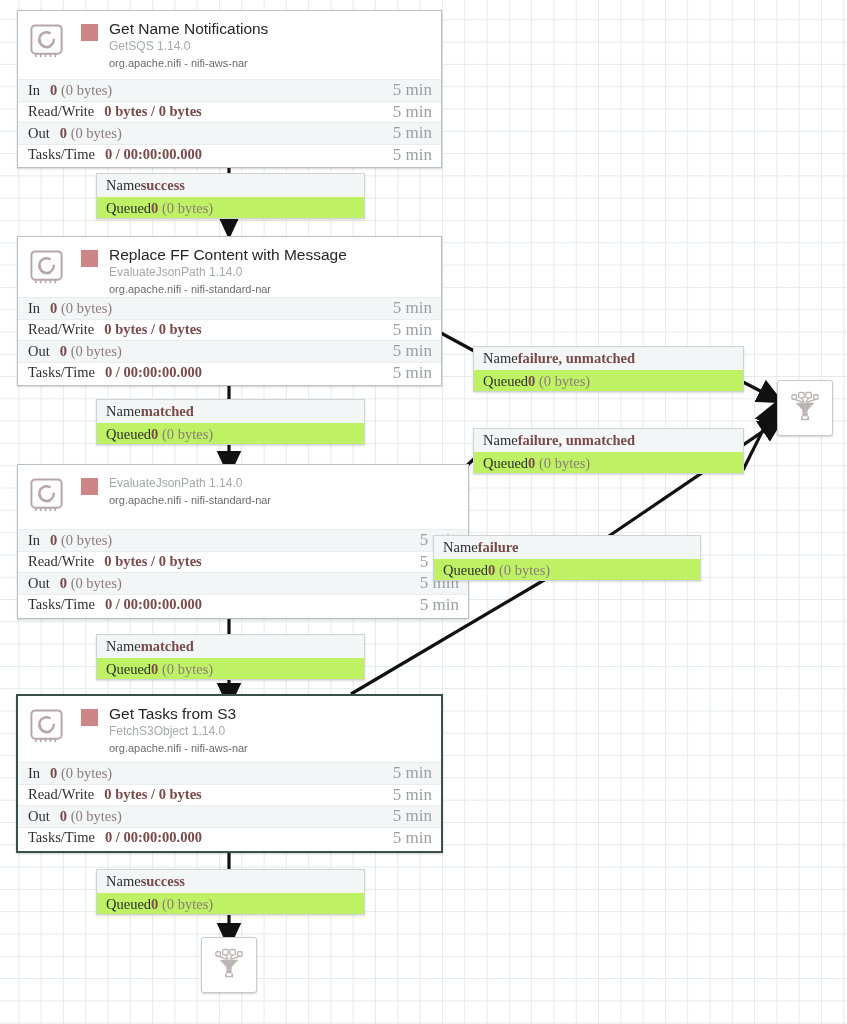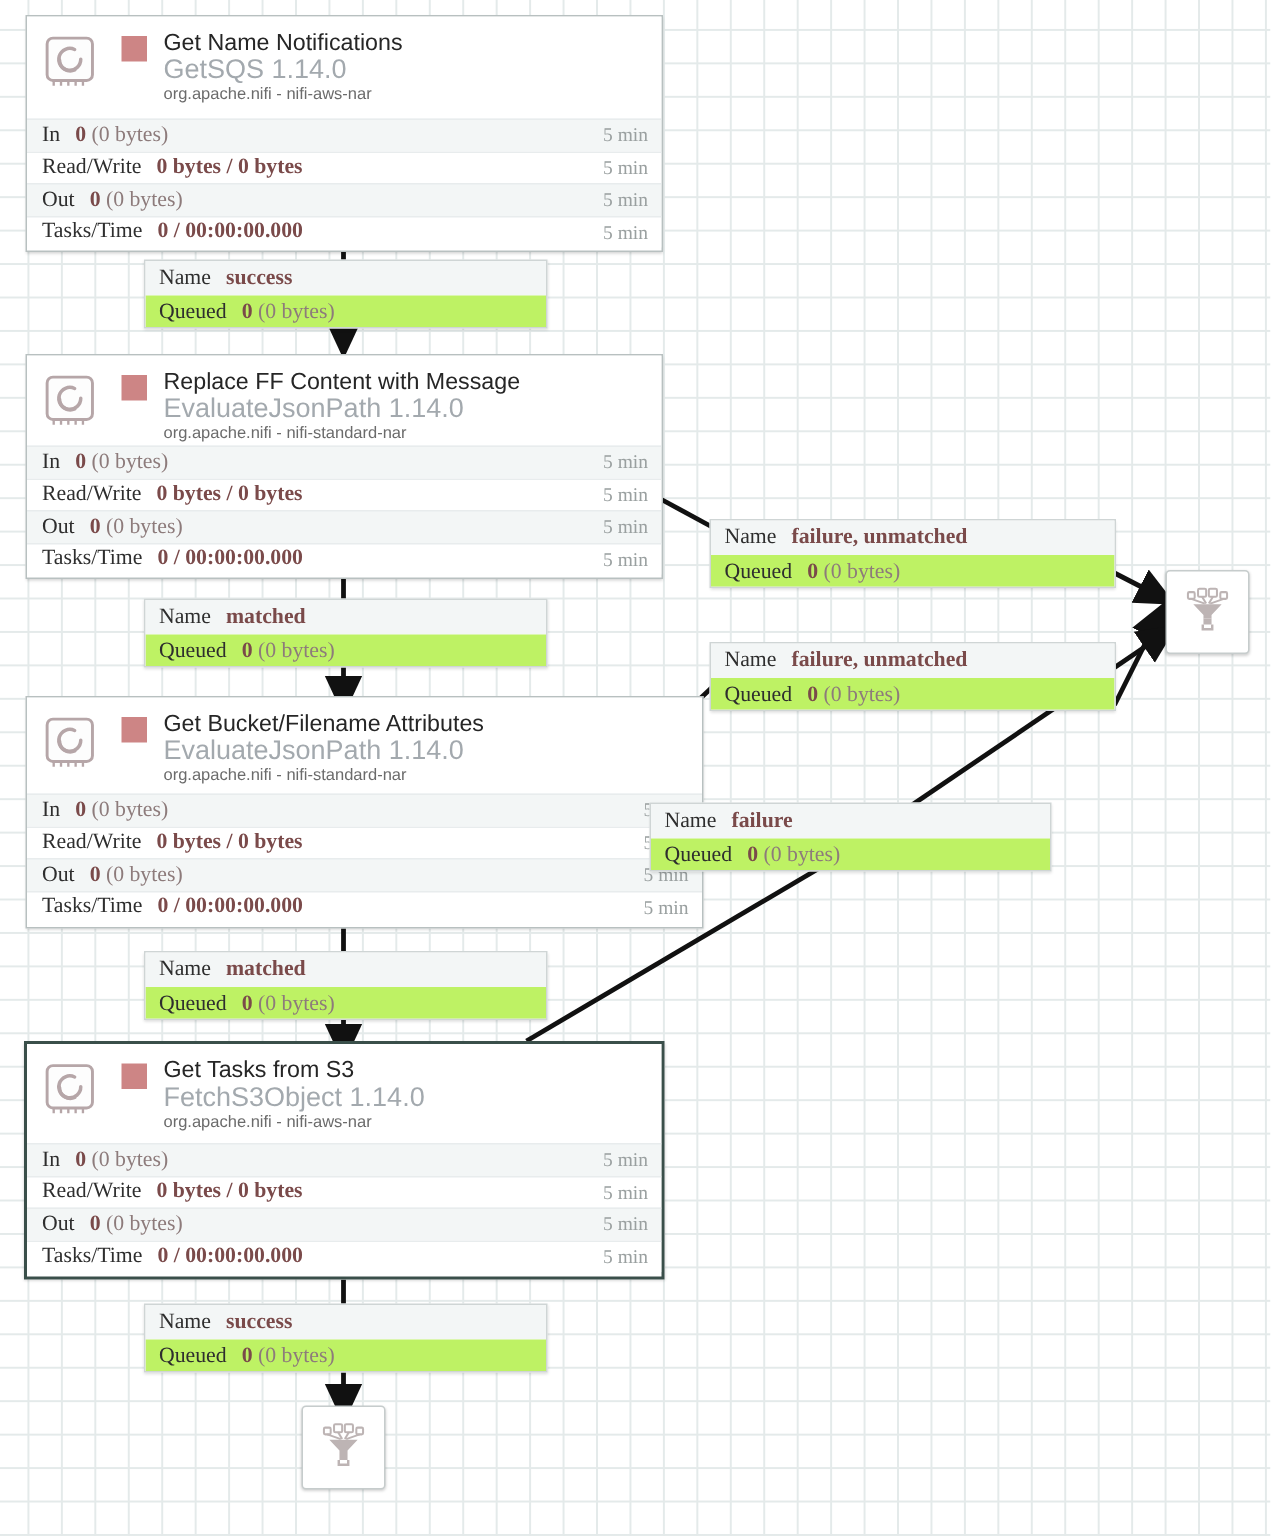--- a/index.html
+++ b/index.html
@@ -48,21 +48,21 @@
   .proc-titles { margin-left: 11px; min-width: 0; overflow: hidden; }
   .proc-name {
     font-family: "Liberation Sans", sans-serif;
     font-size: 15.5px;
     color: #262626;
     line-height: 17px;
     white-space: nowrap;
   }
   .proc-type {
     font-family: "Liberation Sans", sans-serif;
-    font-size: 18px;
+    font-size: 12px;
     color: #a3a9ae;
     line-height: 16px;
     margin-top: 1px;
     white-space: nowrap;
   }
   .proc-bundle {
     font-family: "Liberation Sans", sans-serif;
     font-size: 11px;
     color: #6b6b6b;
     line-height: 14px;
@@ -76,21 +76,21 @@
     border-top: 1px solid #e8eced;
     padding: 0 9px 0 10px;
     font-size: 14.5px;
     white-space: nowrap;
   }
   .stat-row.alt { background: #f3f6f6; }
   .stat-row.plain { background: #ffffff; }
   .stat-label { color: #2e2e2e; flex: 0 0 auto; }
   .stat-value { color: #7a4a4a; font-weight: bold; margin-left: 10px; flex: 0 0 auto; }
   .stat-value .muted { color: #8d7b7b; font-weight: normal; }
-  .stat-time { margin-left: auto; color: #9aa0a0; font-size: 13px; font-weight: normal; }
+  .stat-time { margin-left: auto; color: #9aa0a0; font-size: 17px; font-weight: normal; }
 
   
   .conn {
     position: absolute;
     background: #ffffff;
     border: 1px solid #cfd5d5;
     box-shadow: 0 1px 2px rgba(0,0,0,0.14);
     overflow: hidden;
   }
   .conn-row {
@@ -98,21 +98,21 @@
     align-items: center;
     height: 23px;
     padding: 0 8px 0 9px;
     font-size: 14.5px;
     white-space: nowrap;
     font-family: Liberation Serif, serif;
   }
   .conn-row.r1 { background: #f3f6f6; }
   .conn-row.r2 { background: #bef264; }
   .conn-key { color: #2e2e2e; }
-  .conn-val { color: #7a4a4a; font-weight: bold; margin-left: 10px; }
+  .conn-val { color: #7a4a4a; font-weight: bold; }
   .conn-val .muted { color: #8d7b7b; font-weight: normal; }
 
   
   .funnel {
     position: absolute;
     width: 56px; height: 56px;
     background: #ffffff;
     border: 1px solid #c6cccc;
     border-radius: 3px;
     box-shadow: 0 1px 2px rgba(0,0,0,0.18);
@@ -328,21 +328,20 @@
             <line x1="18" y1="32.5" x2="18" y2="36"></line>
               <line x1="23" y1="32.5" x2="23" y2="36"></line>
             <line x1="28" y1="32.5" x2="28" y2="36"></line>
           </g>
           <path d="M26.5,18 a7.5,7.5 0 1 1 -4.2,-6.7" fill="none" stroke="#b6a6a8" stroke-width="2.4" stroke-linecap="round"></path>
           <path d="M12,18.4 a7.5,7.5 0 0 0 10.4,6.9" fill="none" stroke="#b6a6a8" stroke-width="2.4" stroke-linecap="round"></path>
         </svg>
       </span>
       <span class="status-sq"></span>
       <span class="proc-titles">
-        <div class="proc-name">Get Bucket/Filename Attributes</div>
         <div class="proc-type">EvaluateJsonPath 1.14.0</div>
         <div class="proc-bundle">org.apache.nifi - nifi-standard-nar</div>
       </span>
     </div>
     <div class="stat-row alt">
       <span class="stat-label">In</span>
       <span class="stat-value"><span>0</span> <span class="muted">(0 bytes)</span></span>
       <span class="stat-time">5 min</span>
     </div>
     <div class="stat-row plain">

